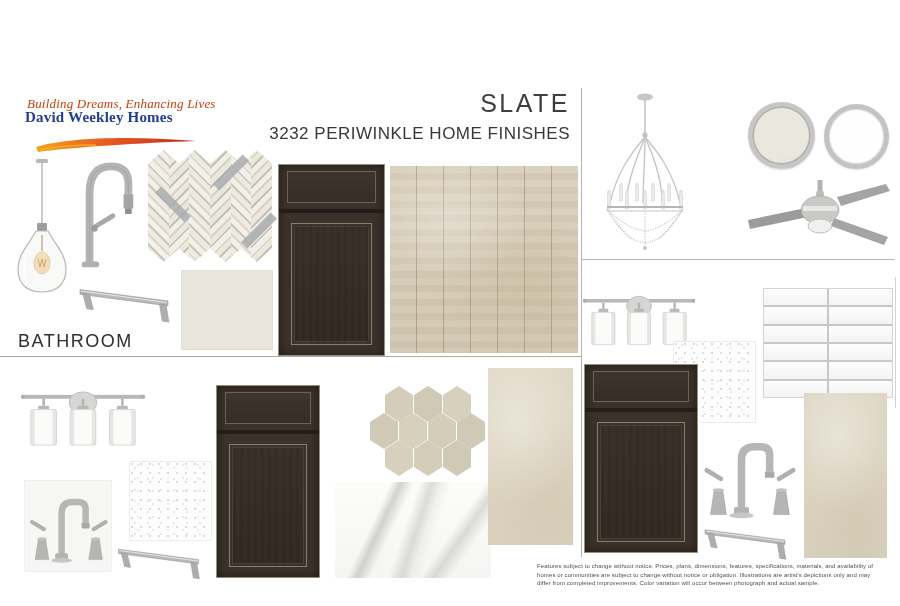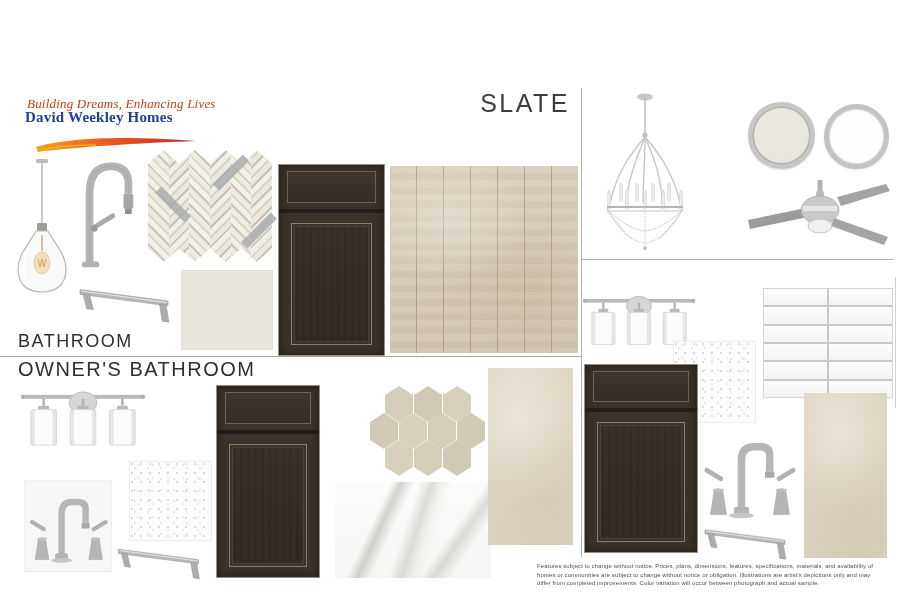--- a/index.html
+++ b/index.html
@@ -128,29 +128,29 @@
           <stop offset="0.45" stop-color="#e85a20"></stop>
           <stop offset="1" stop-color="#bf2a25"></stop>
       </linearGradient>
     </defs>
     <path d="M6,12 C34,3 95,0 166,6 C112,8 42,12 8,17 Z" fill="url(#swoosh)"></path>
     <path d="M10,15 C30,11 48,10 66,10" stroke="#f6b51f" stroke-width="1.6" fill="none" opacity="0.85"></path>
   </svg>
 
   <div class="abs title-wrap">
     <div class="title-main">SLATE</div>
+    <div class="title-sub">3232 PERIWINKLE HOME FINISHES</div>
   </div>
 
   <div class="abs vline"></div>
   <div class="abs hline-left"></div>
   <div class="abs hline-right"></div>
   <div class="abs right-edge"></div>
 
   <div class="abs sec-label lbl-kitchen">BATHROOM</div>
-  <div class="abs sec-label lbl-owners">OWNER'S BATHROOM</div>
 
   <svg class="abs" style="left:14px;top:155px;" width="56" height="140" viewBox="0 0 56 140">
     <rect x="22" y="4" width="12" height="4" rx="1.5" fill="#b9b9b7"></rect>
     <line x1="28" y1="8" x2="28" y2="70" stroke="#a5a5a3" stroke-width="1.2"></line>
     <rect x="23" y="68" width="10" height="8" rx="1" fill="#9e9e9c"></rect>
     <path d="M22,76 C13,92 4,100 4,114 C4,130 14,137 28,137 C42,137 52,130 52,114 C52,100 43,92 34,76 Z" fill="rgba(244,244,242,0.55)" stroke="#b7b7b5" stroke-width="1.2"></path>
     <path d="M12,100 C9,108 9,118 12,124" stroke="rgba(255,255,255,0.9)" stroke-width="2" fill="none"></path>
     <line x1="28" y1="80" x2="28" y2="96" stroke="#b0894a" stroke-width="1"></line>
     <ellipse cx="28" cy="108" rx="8" ry="11" fill="#f2debb" stroke="#dcc193" stroke-width="0.7"></ellipse>
     <path d="M24,104 L26,112 L28,104 L30,112 L32,104" stroke="#c89a55" stroke-width="0.8" fill="none"></path>

